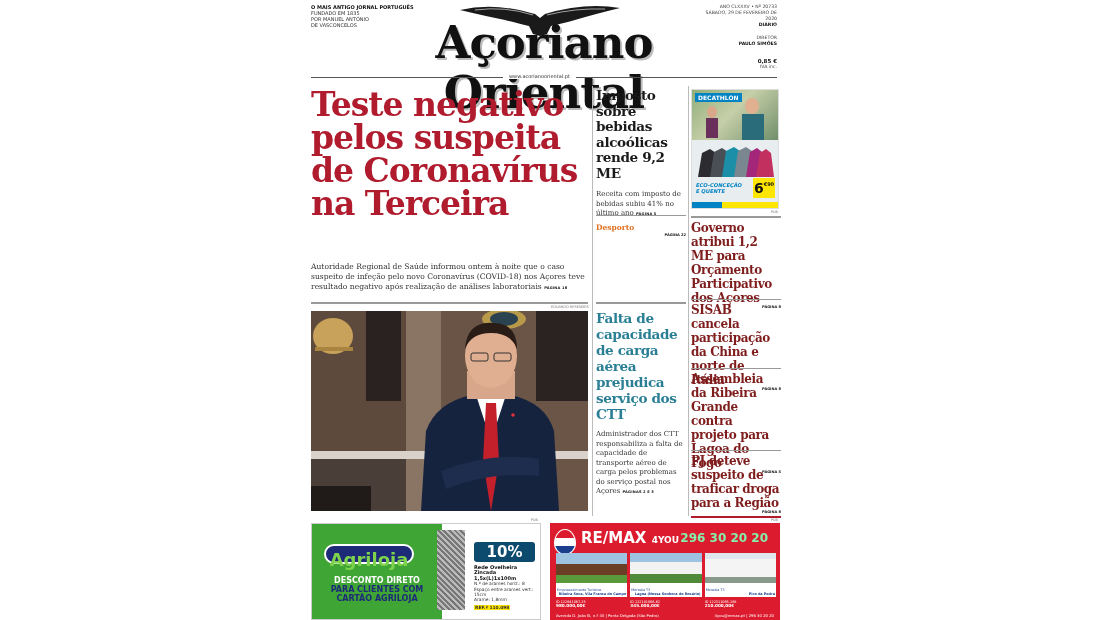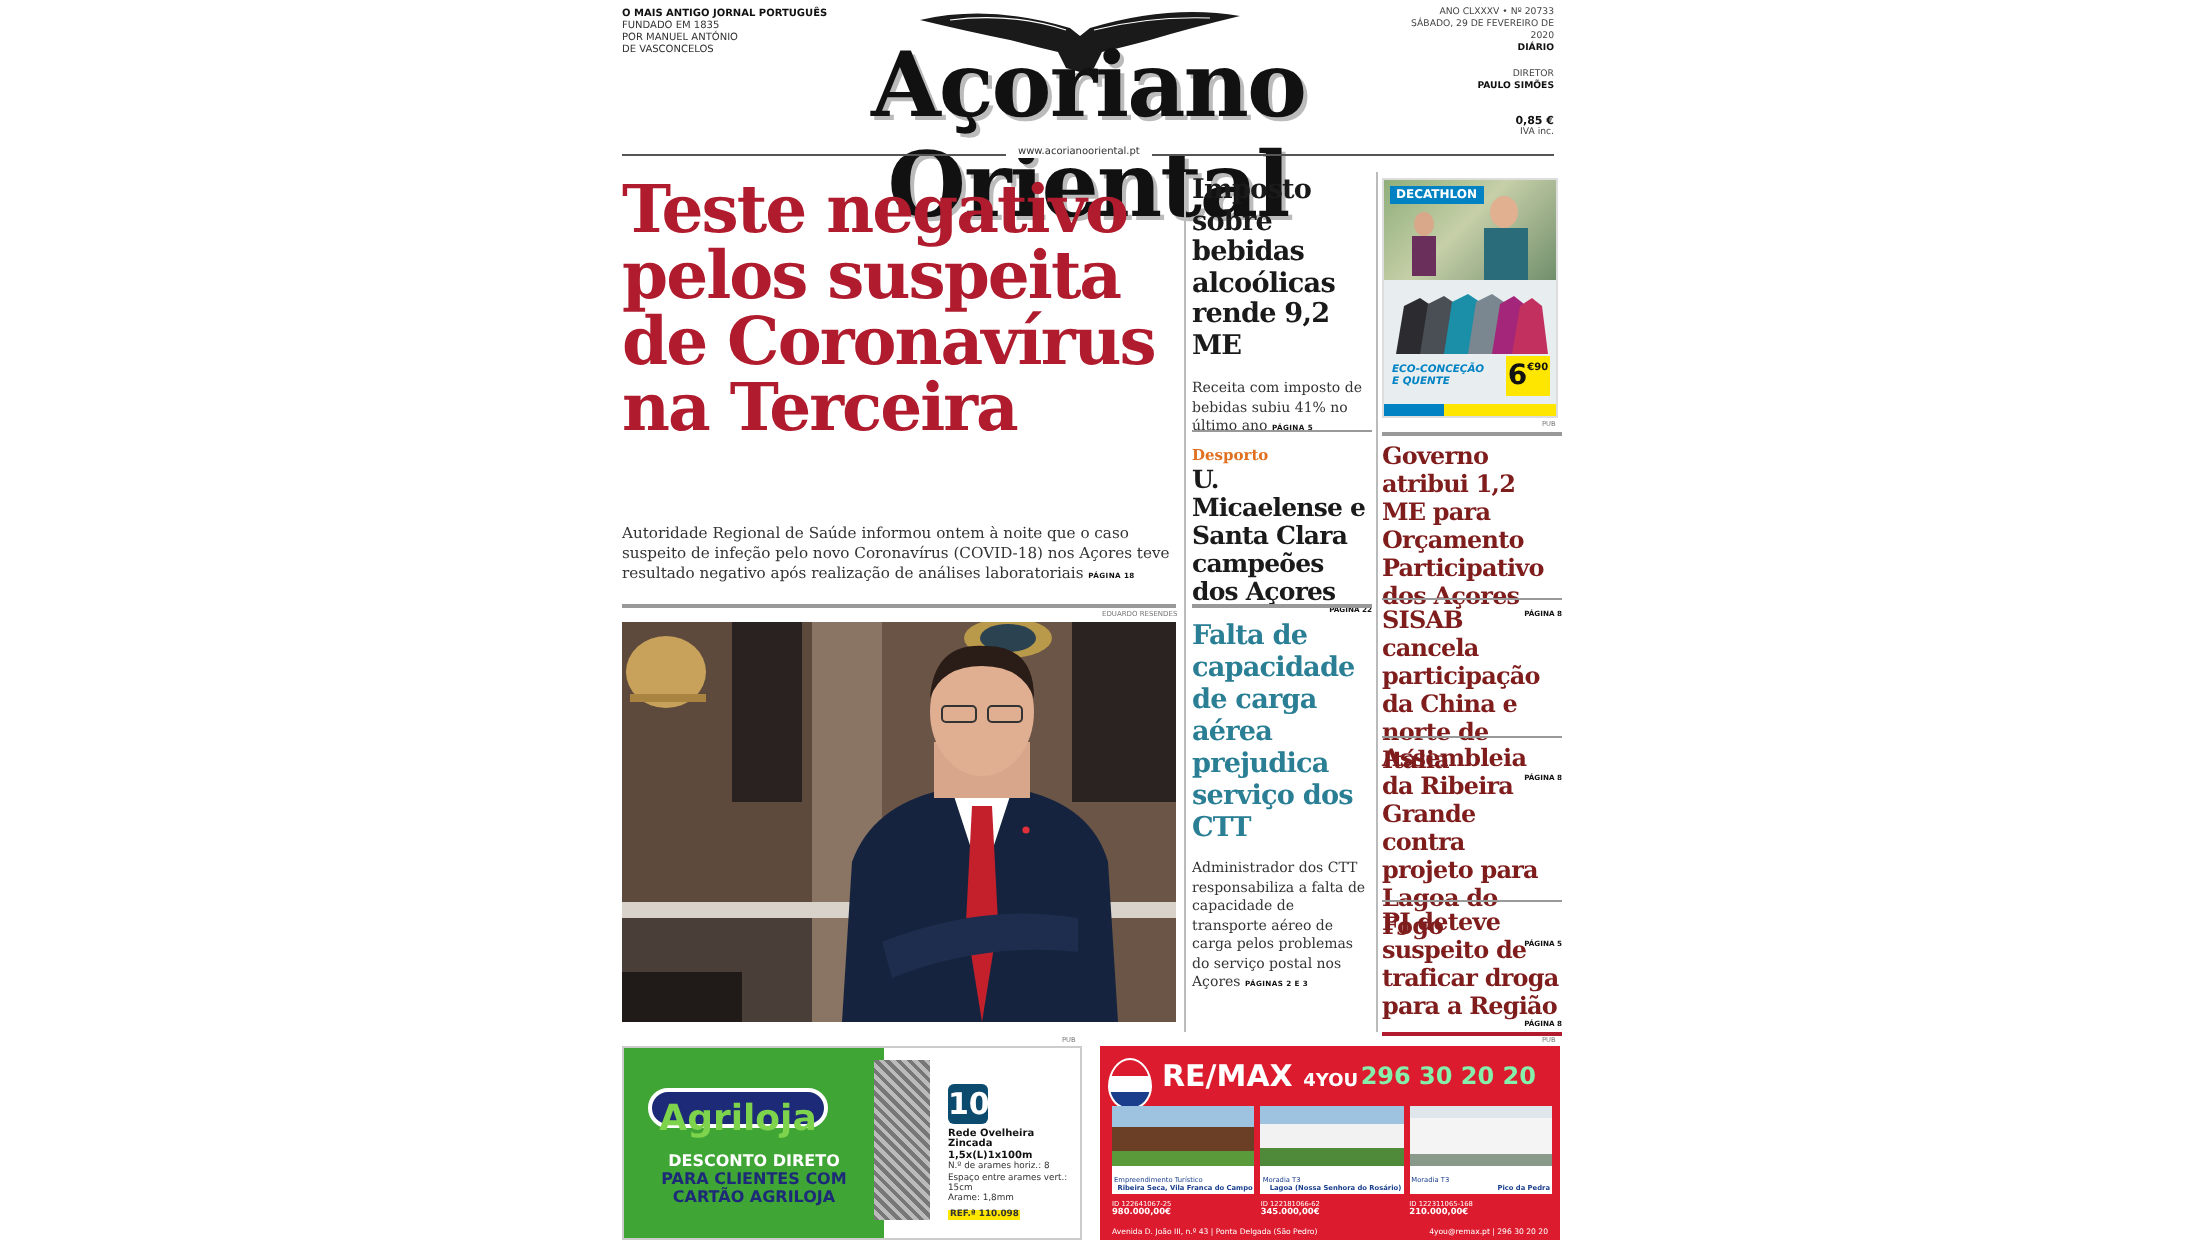--- a/index.html
+++ b/index.html
@@ -55,21 +55,21 @@
   .deca-bar { position: absolute; left: 0; bottom: 0; width: 88px; height: 6px; background: #ffe600; }
   .deca-bar .blue { position: absolute; left: 0; top: 0; width: 30px; height: 6px; background: #0082c3; }
 
   
   .ad-agri { position: absolute; left: 6px; top: 523px; width: 230px; height: 97px; background: #fff; border: 1px solid #ccc; overflow: hidden; }
   .agri-green { position: absolute; left: 0; top: 0; width: 130px; height: 97px; background: #3fa535; }
   .agri-logo { position: absolute; left: 12px; top: 20px; width: 90px; height: 20px; border-radius: 14px; background: #1c2a78; color: #7dd34b; font-family: "DejaVu Sans", sans-serif; font-weight: bold; font-size: 18px; line-height: 28px; text-align: center; border: 2px solid #fff; }
   .agri-tag { position: absolute; left: 10px; top: 52px; width: 110px; text-align: center; font-family: "DejaVu Sans", sans-serif; font-weight: bold; font-size: 8px; line-height: 9px; color: #fff; }
   .agri-tag2 { color: #1c2a78; }
   .agri-net { position: absolute; left: 125px; top: 6px; width: 28px; height: 80px; background: repeating-linear-gradient(45deg, #777 0 2px, #bbb 2px 4px); }
-  .agri-pct { position: absolute; left: 162px; top: 18px; width: 20px; height: 20px; background: #0c4a6e; color: #fff; font-family: "DejaVu Sans", sans-serif; font-weight: bold; font-size: 15px; line-height: 20px; text-align: center; border-radius: 3px; }
+  .agri-pct { position: absolute; left: 162px; top: 18px; width: 61px; height: 20px; background: #0c4a6e; color: #fff; font-family: "DejaVu Sans", sans-serif; font-weight: bold; font-size: 15px; line-height: 20px; text-align: center; border-radius: 3px; }
   .agri-prod { position: absolute; left: 162px; top: 41px; width: 64px; font-family: "DejaVu Sans", sans-serif; font-size: 4.4px; line-height: 5.4px; color: #333; }
   .agri-prod .b { font-weight: bold; font-size: 5px; color: #111; }
   .agri-prod .ref { display: inline-block; margin-top: 2px; background: #ffe600; font-weight: bold; padding: 0 1px; }
 
   .ad-remax { position: absolute; left: 245px; top: 523px; width: 230px; height: 97px; background: #dc1c2e; overflow: hidden; }
   .remax-balloon { position: absolute; left: 4px; top: 6px; width: 22px; height: 26px; background: linear-gradient(#dc1c2e 0 33%, #fff 33% 66%, #1a3e8c 66%); border-radius: 50% 50% 50% 50% / 55% 55% 45% 45%; border: 1px solid #fff; }
   .remax-brand { position: absolute; left: 31px; top: 6px; font-family: "DejaVu Sans", sans-serif; font-weight: bold; font-size: 15px; line-height: 18px; color: #fff; }
   .remax-brand .sub { font-size: 9px; }
   .remax-phone { position: absolute; right: 12px; top: 6px; font-family: "DejaVu Sans", sans-serif; font-weight: bold; font-size: 12px; line-height: 18px; color: #86efac; }
   .remax-cards { position: absolute; left: 6px; top: 30px; width: 220px; height: 44px; display: flex; gap: 3px; }
@@ -160,21 +160,20 @@
     <div class="h-mid">Imposto sobre bebidas alcoólicas rende 9,2 ME</div>
     <div class="dek" style="margin-top:9px">
       <span>Receita com imposto de bebidas subiu 41% no último ano</span>
       <span class="pg">PÁGINA 5</span>
     </div>
   </div>
   <div class="hr" style="position:absolute; left:291px; top:215px; width:90px;"></div>
 
   <div class="mid" style="top:223px;">
     <div class="kicker">Desporto</div>
-    <div class="h-mid small">U. Micaelense e Santa Clara campeões dos Açores</div>
     <span class="pgref">PÁGINA 22</span>
   </div>
   <div class="hr" style="position:absolute; left:291px; top:302px; width:90px; height:2px;"></div>
 
   <div class="mid" style="top:310px;">
     <div class="h-mid h-teal" style="font-size:13.6px; line-height:16px;">Falta de capacidade de carga aérea prejudica serviço dos CTT</div>
     <div class="dek" style="margin-top:8px">
       <span>Administrador dos CTT responsabiliza a falta de capacidade de transporte aéreo de carga pelos problemas do serviço postal nos Açores</span>
       <span class="pg">PÁGINAS 2 E 3</span>
     </div>

